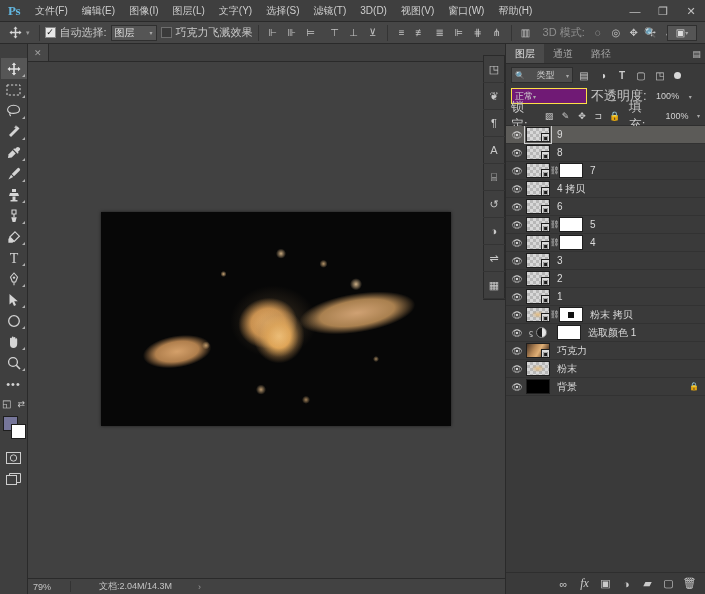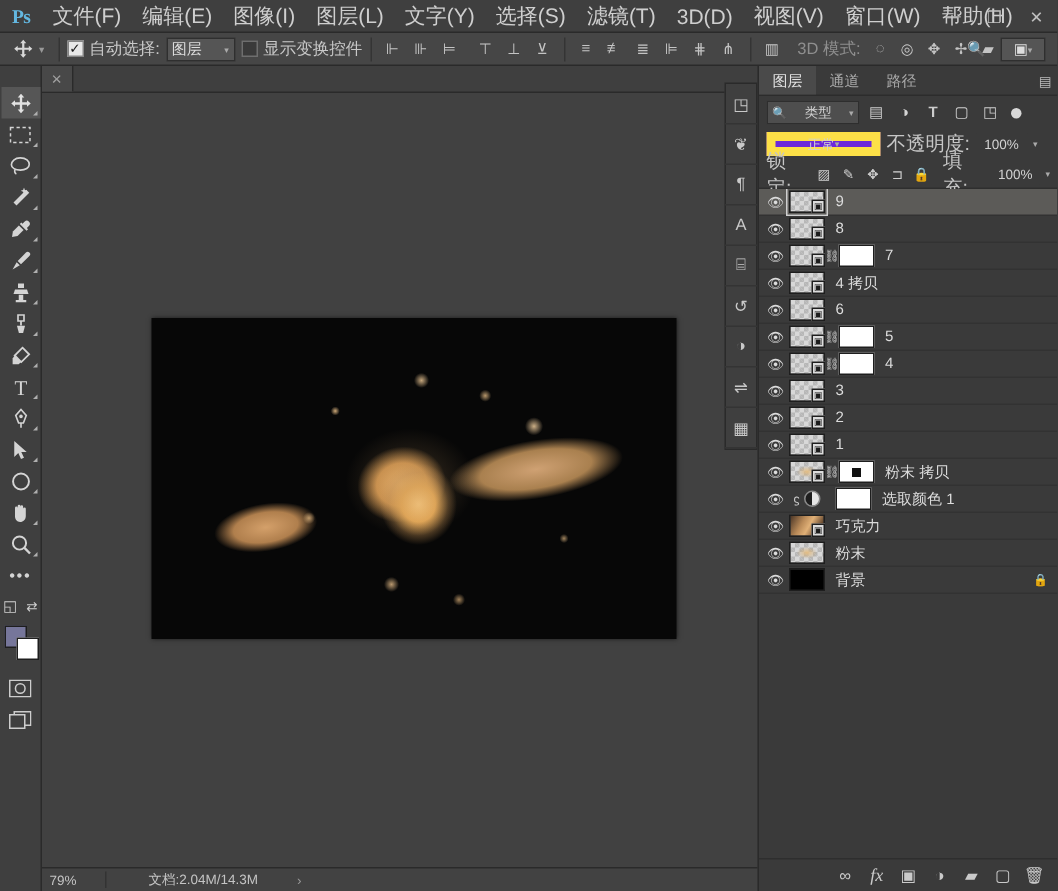--- a/index.html
+++ b/index.html
@@ -21,21 +21,21 @@
     position: relative;
   }
   .ps-logo {
     width: 28px; height: 31px;
     display: flex; align-items: center; justify-content: center;
     color: #63b7e0; font-weight: bold; font-size: 13px;
     font-family: "Liberation Serif", serif;
     letter-spacing: -0.5px;
   }
   .menu-item {
-    padding: 3px 7px; font-size: 14px; color: #cfcfcf;
+    padding: 3px 7px; font-size: 10px; color: #cfcfcf;
     white-space: nowrap; cursor: default;
   }
   .win-controls { position: absolute; right: 0; top: 0; display: flex; height: 22px; }
   .win-btn {
     width: 28px; height: 22px; display: flex;
     align-items: center; justify-content: center;
     color: #c0c0c0; font-size: 11px;
   }
 
   
@@ -230,23 +230,23 @@
   .fi.circle { color: #d5d5d5; }
   .toggle-dot {
     width: 7px; height: 7px; border-radius: 50%;
     background: #d8d8d8; margin-left: 3px;
   }
   .blendrow {
     height: 20px; display: flex; align-items: center;
     padding: 0 5px; gap: 4px;
   }
   .blend-select {
-    width: 76px; height: 16px; background: #6d28d9;
-    border: 6px solid #fde047; font-size: 9px; color: #d2d2d2;
-    display: flex; align-items: center; justify-content: center;
+    width: 76px; height: 16px; background: #701a75;
+    border: 1px solid #fde047; font-size: 9px; color: #d2d2d2;
+    display: flex; align-items: center; justify-content: flex-start;
     padding: 0 3px;
   }
   .op-label { font-size: 13px; color: #c6c6c6; }
   .op-val {
     width: 34px; height: 15px; background: #3a3a3a;
     font-size: 9px; color: #d2d2d2;
     display: flex; align-items: center; justify-content: center;
   }
   .mini-caret { font-size: 6px; color: #aaa; }
   .lockrow {
@@ -371,21 +371,21 @@
   </div>
   <span class="ob-caret">▾</span>
   <div class="ob-sep"></div>
   <span class="ob-check">✓</span>
   <span class="ob-label">自动选择:</span>
   <div class="ob-select">
     <span>图层</span>
     <span class="mini-caret">▾</span>
   </div>
   <span class="ob-check off">✓</span>
-  <span class="ob-label">显示变换控件</span>
+  <span class="ob-label">巧克力飞溅效果</span>
   <div class="ob-sep"></div>
   <div class="ob-align-group">
     <div class="ob-align">⊩</div>
     <div class="ob-align">⊪</div>
     <div class="ob-align">⊨</div>
   </div>
   <div class="ob-align-group" style="margin-left:6px">
     <div class="ob-align">⊤</div>
     <div class="ob-align">⊥</div>
     <div class="ob-align">⊻</div>

